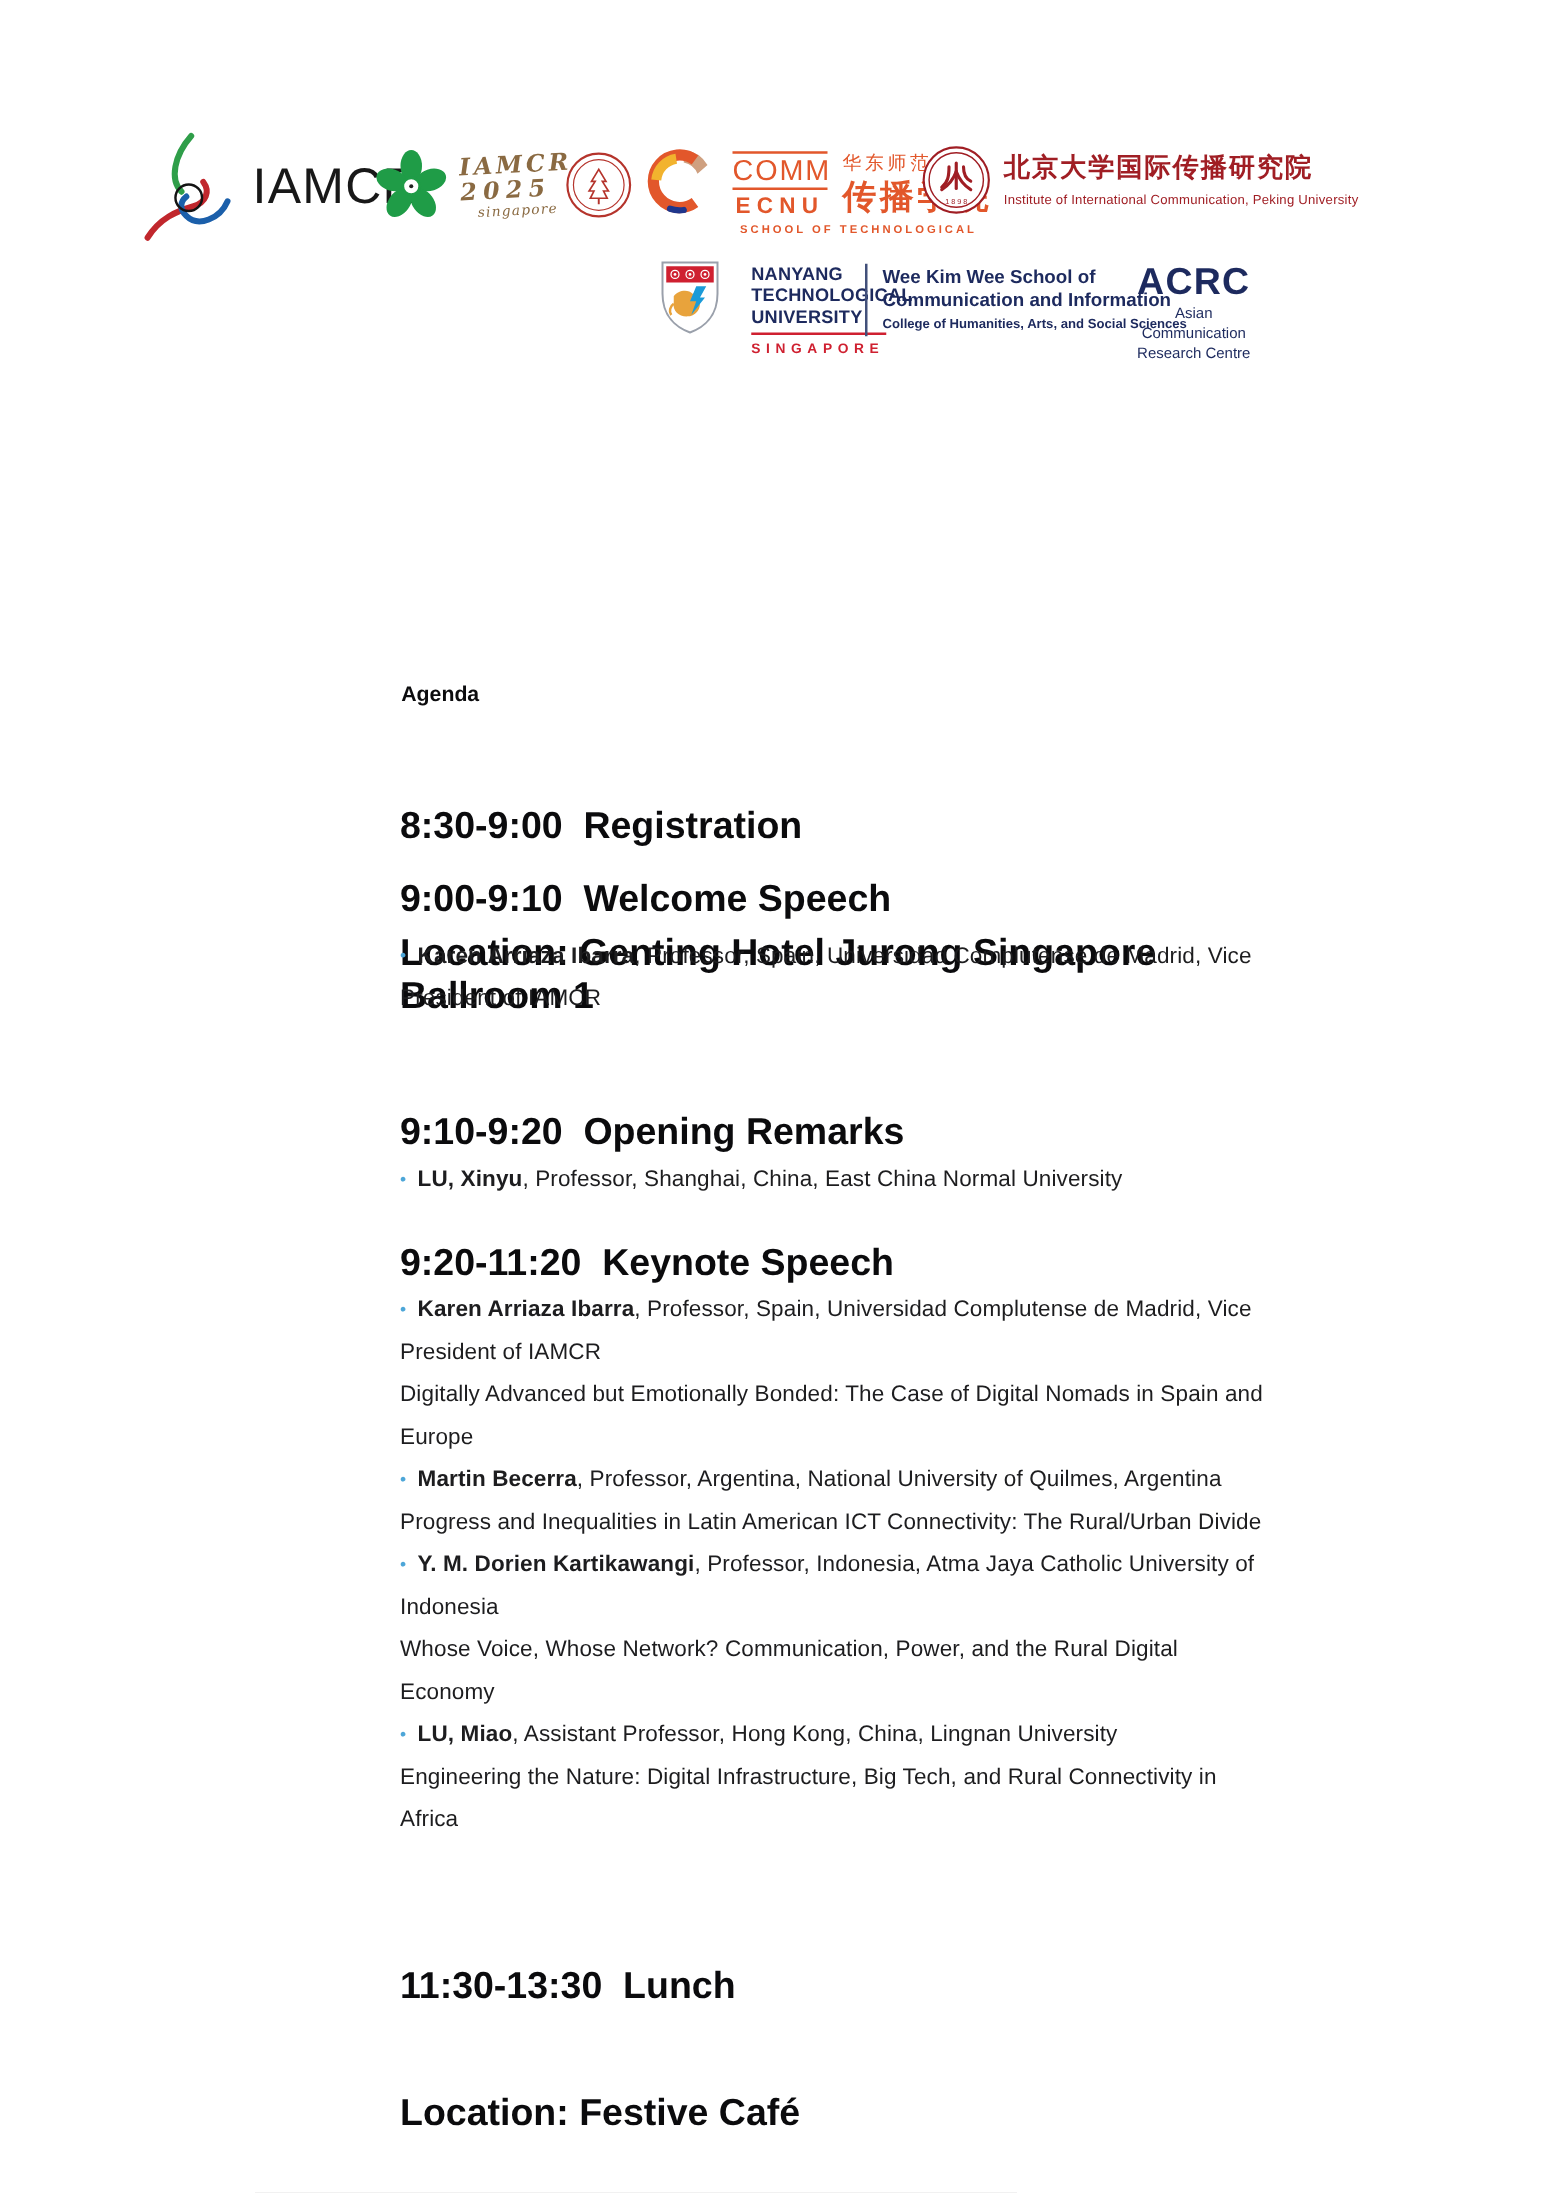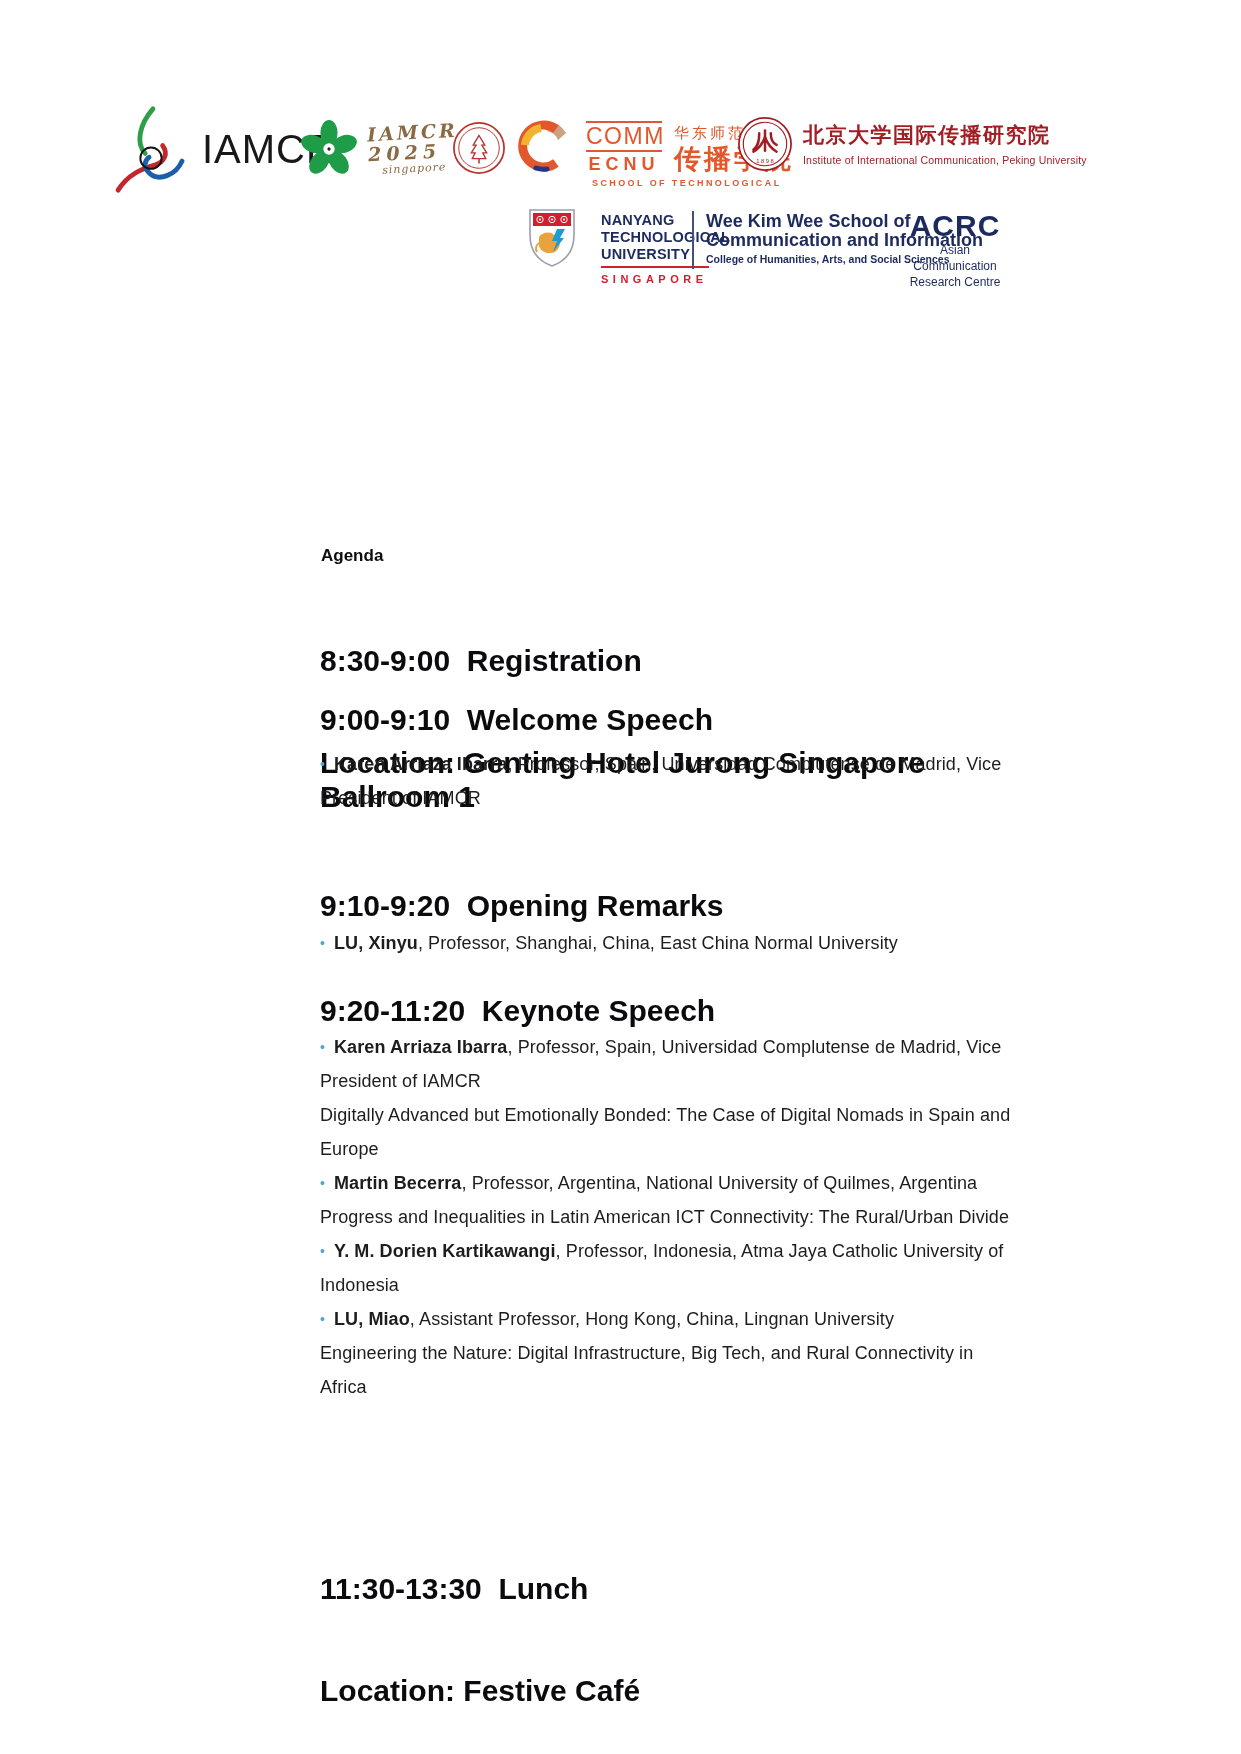--- a/index.html
+++ b/index.html
@@ -14,40 +14,40 @@
   
   .abs{position:absolute;}
   .iamcr-logo{left:112px;top:103px;display:flex;align-items:center;gap:12px;}
   .iamcr-word{font-size:40px;font-weight:500;color:#181818;letter-spacing:1px;}
   .flower-logo{left:300px;top:120px;display:flex;align-items:center;gap:10px;}
   .script-col{color:#8a6a42;font-family:"DejaVu Serif",serif;font-style:italic;transform:rotate(-3deg);line-height:1.05;}
   .script-l1{font-size:19px;letter-spacing:3px;font-weight:700;}
   .script-l2{font-size:19px;letter-spacing:5px;font-weight:700;}
   .script-l3{font-size:11px;letter-spacing:1px;text-align:center;}
   .ecnu-seal{left:452px;top:121px;}
-  .comm-logo{left:514px;top:113px;display:flex;align-items:flex-end;gap:12px;}
+  .comm-logo{left:514px;top:113px;display:flex;align-items:center;gap:12px;}
   .ce-col{margin-top:8px;width:76px;}
   .ce-rule{height:2px;background:#e2572b;}
   .ce-comm{font-size:23px;color:#e2572b;letter-spacing:1.5px;line-height:27px;text-align:center;}
   .ce-ecnu{font-size:18px;color:#e2572b;font-weight:700;letter-spacing:5px;line-height:24px;text-align:center;}
   .cn-col{margin-top:6px;color:#e2572b;}
   .cn-uni{font-size:15px;letter-spacing:3px;line-height:18px;}
   .cn-school{font-size:27px;font-weight:700;letter-spacing:3px;line-height:34px;}
   .school-line{left:592px;top:178px;font-size:9px;letter-spacing:2.4px;color:#e2572b;font-weight:700;}
   .pku-group{left:737px;top:116px;display:flex;align-items:center;gap:10px;}
   .pku-text{color:#a01e24;}
   .pku-cn{font-size:21px;font-weight:700;letter-spacing:1.5px;line-height:26px;}
   .pku-en{font-size:10.5px;margin-top:6px;letter-spacing:0.2px;}
   .ntu-group{left:527px;top:207px;display:flex;gap:24px;}
   .ntu-text{margin-top:5px;color:#1d2a5e;font-weight:800;font-size:14.5px;line-height:17px;letter-spacing:0.2px;}
   .ntu-rule{height:2px;background:#cf2030;margin:3px 0 3px 0;width:108px;}
   .ntu-sg{color:#cf2030;font-size:11px;font-weight:700;letter-spacing:4.5px;}
   .vdivider{left:692px;top:211px;width:2px;height:58px;background:#42507a;}
   .wkw-group{left:706px;top:212px;color:#1d2a5e;}
-  .wkw-l{font-size:18px;font-weight:800;line-height:19px;}
+  .wkw-l{font-size:15px;font-weight:800;line-height:19px;}
   .wkw-s{font-size:10.5px;font-weight:700;margin-top:3px;}
   .acrc-group{left:901px;top:210px;width:108px;text-align:center;color:#1d2a5e;}
   .acrc-abbr{font-size:30px;font-weight:800;letter-spacing:1px;line-height:32px;}
   .acrc-l{font-size:12px;line-height:16px;}
   
   .agenda-label{left:321px;top:546px;font-size:17px;font-weight:700;color:#0c0c0e;}
   .h{left:320px;width:710px;font-size:30px;font-weight:700;color:#0b0b0d;line-height:34px;white-space:pre-wrap;}
   .body{left:320px;width:697px;font-size:18px;color:#1d1d1f;line-height:34px;letter-spacing:0.1px;}
   .body p{margin:0;}
   .bullet{color:#4da6d8;font-size:14px;margin-right:9px;vertical-align:1px;}
@@ -194,20 +194,21 @@
       <p class="item"><span class="bullet">•</span><b class="name">LU, Xinyu</b><span>, Professor, Shanghai, China, East China Normal University</span></p>
     </div>
 
     <div class="abs h" style="top:994px">9:20-11:20  Keynote Speech</div>
     <div class="abs body" style="top:1030px">
       <p class="item"><span class="bullet">•</span><b class="name">Karen Arriaza Ibarra</b><span>, Professor, Spain, Universidad Complutense de Madrid, Vice President of IAMCR</span></p>
       <p class="topic">Digitally Advanced but Emotionally Bonded: The Case of Digital Nomads in Spain and Europe</p>
       <p class="item"><span class="bullet">•</span><b class="name">Martin Becerra</b><span>, Professor, Argentina, National University of Quilmes, Argentina</span></p>
       <p class="topic">Progress and Inequalities in Latin American ICT Connectivity: The Rural/Urban Divide</p>
       <p class="item"><span class="bullet">•</span><b class="name">Y. M. Dorien Kartikawangi</b><span>, Professor, Indonesia, Atma Jaya Catholic University of Indonesia</span></p>
+      <p class="topic">Whose Voice, Whose Network? Communication, Power, and the Rural Digital Economy</p>
       <p class="item"><span class="bullet">•</span><b class="name">LU, Miao</b><span>, Assistant Professor, Hong Kong, China, Lingnan University</span></p>
       <p class="topic">Engineering the Nature: Digital Infrastructure, Big Tech, and Rural Connectivity in Africa</p>
     </div>
 
     <div class="abs h" style="top:1504px">
       <div>11:30-13:30  Lunch</div>
       <div>Location: Festive Café</div>
     </div>
   </main>
 

